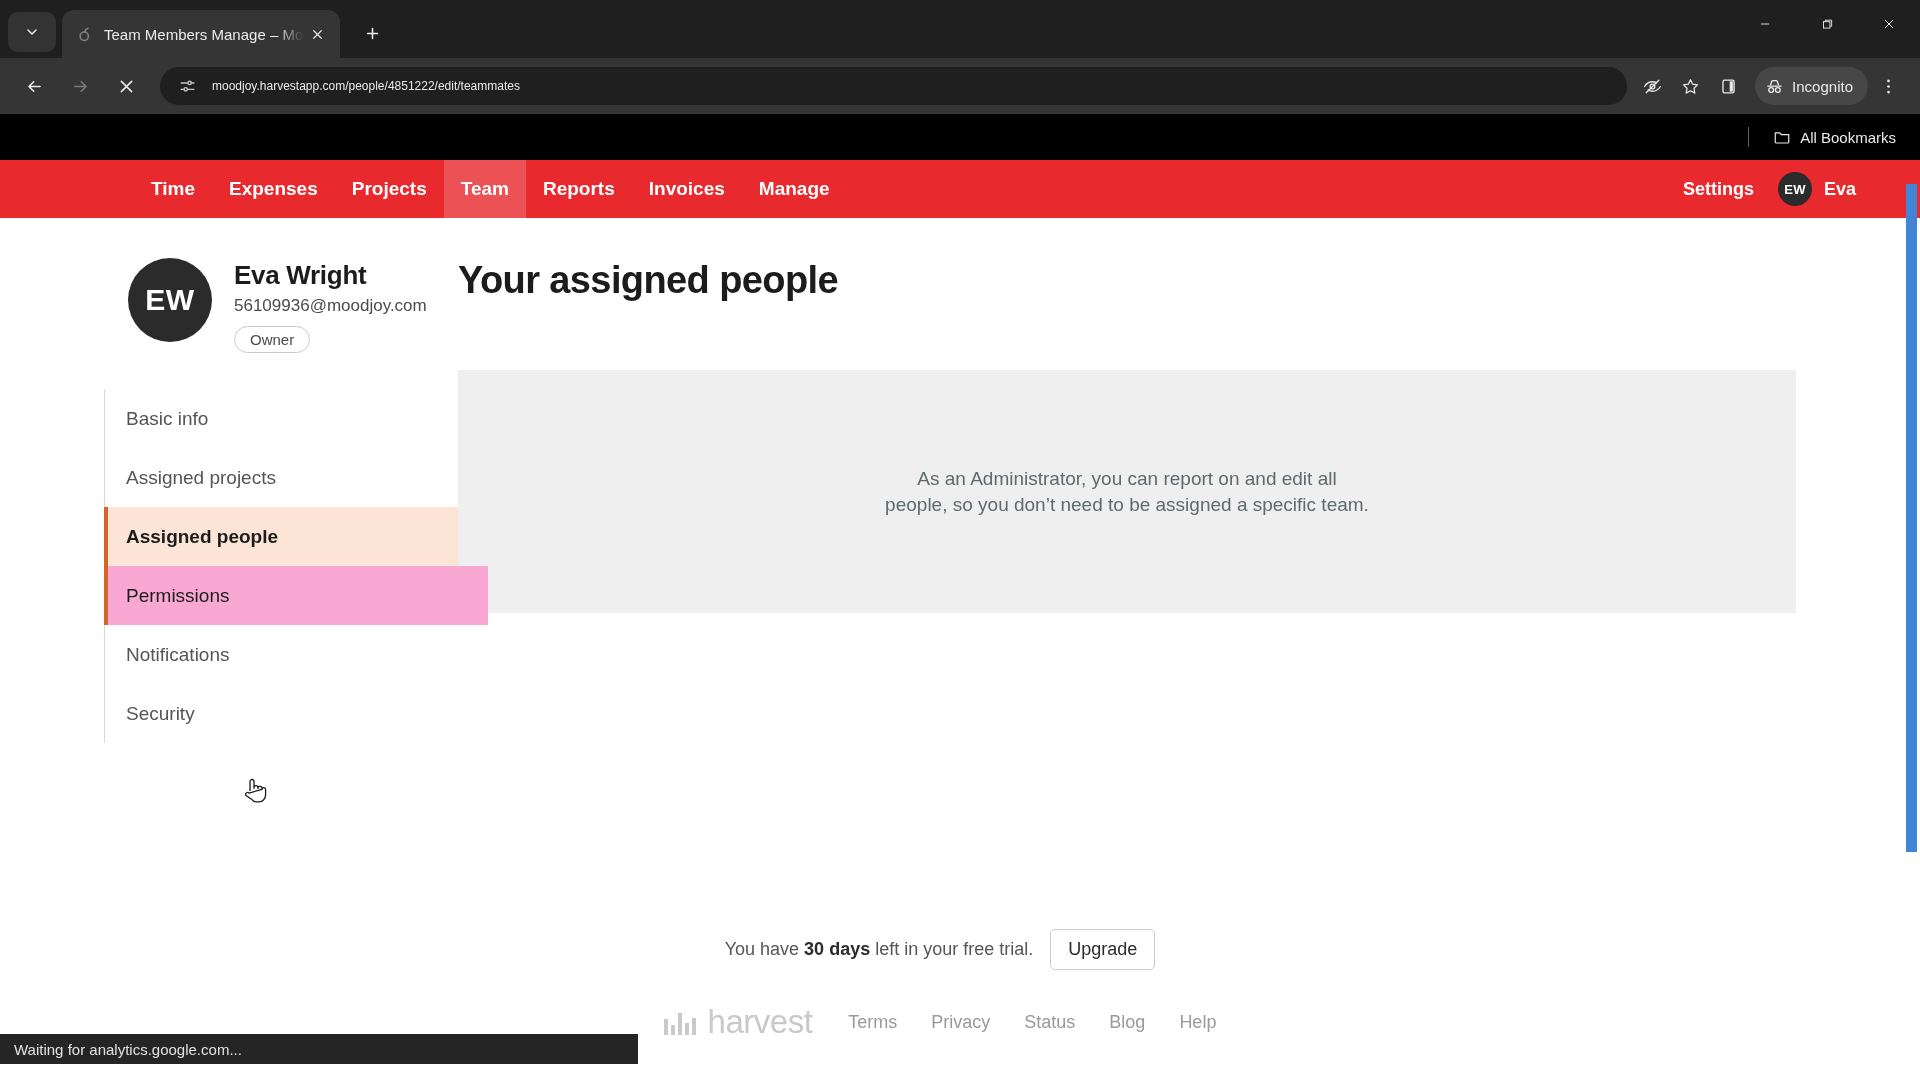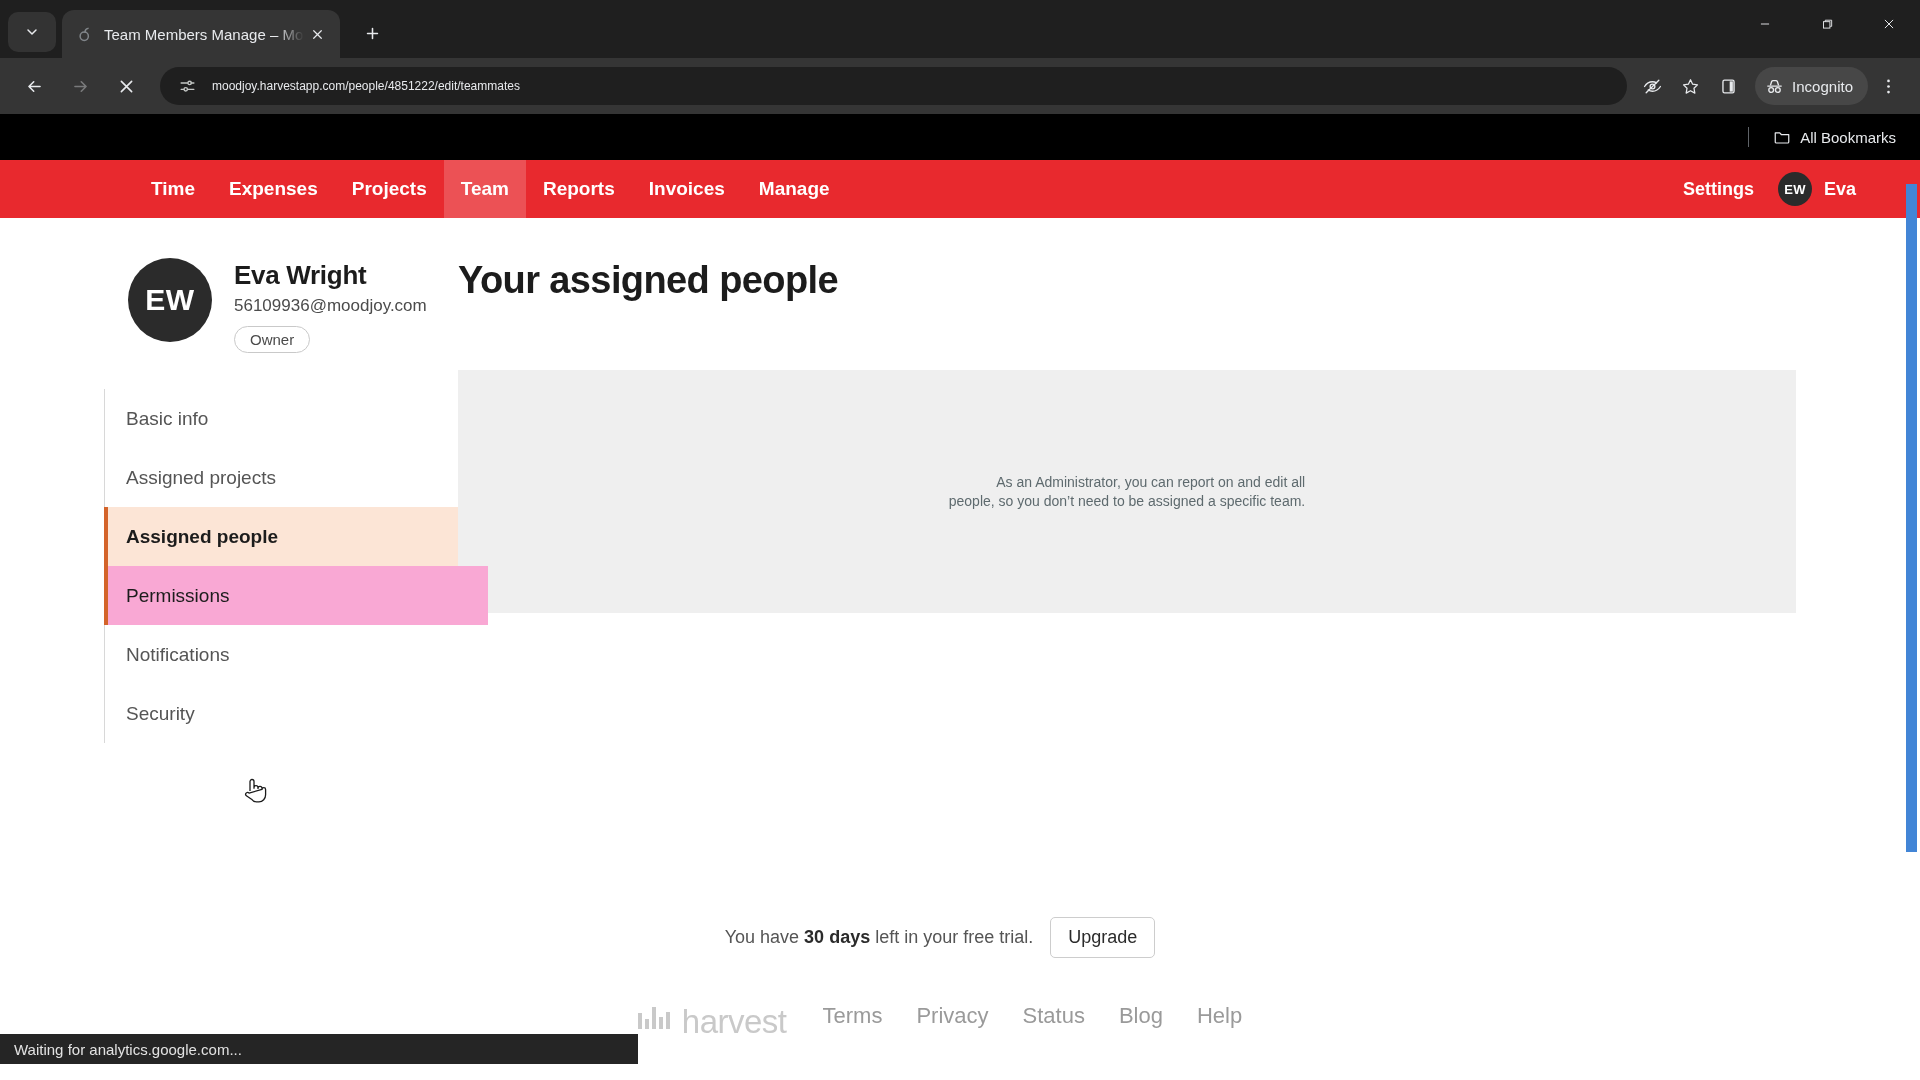--- a/index.html
+++ b/index.html
@@ -291,23 +291,23 @@
   }
   .empty-card {
     margin-top: 68px;
     background: #efefef;
     height: 243px;
     display: flex;
     align-items: center;
     justify-content: center;
   }
   .empty-card p {
-    text-align: right;
+    text-align: center;
     color: #5e6a6e;
-    font-size: 14px;
+    font-size: 19px;
     line-height: 1.32;
   }
 
   .footer {
     position: absolute;
     left: 0; right: 0;
     bottom: 1px;
     padding-bottom: 38px;
   }
   .trial-row {
@@ -329,23 +329,23 @@
   }
   .footer-row {
     display: flex; align-items: center; justify-content: center;
     padding-right: 40px;
   }
   .hv-logo { display: flex; align-items: center; margin-right: 36px; }
   .hv-logo-bars { display: flex; align-items: flex-end; height: 26px; margin-right: 9px; }
   .hv-logo-bars i {
     display: block; width: 4px; background: #c9c9c9; margin-right: 3px;
   }
-  .hv-logo-word { font-size: 33px; color: #c9c9c9; letter-spacing: -.5px; margin-top: 12px; }
+  .hv-logo-word { font-size: 33px; color: #c9c9c9; letter-spacing: -.5px; }
   .footer-link {
-    font-size: 22px; color: #9a9a9a; margin-right: 34px;
+    font-size: 18px; color: #9a9a9a; margin-right: 34px;
   }
   .footer-link:last-child { margin-right: 0; }
 
   .scrollbar-track {
     position: absolute;
     right: 0; top: 0;
     width: 17px;
     height: 100%;
     background: transparent;
   }

